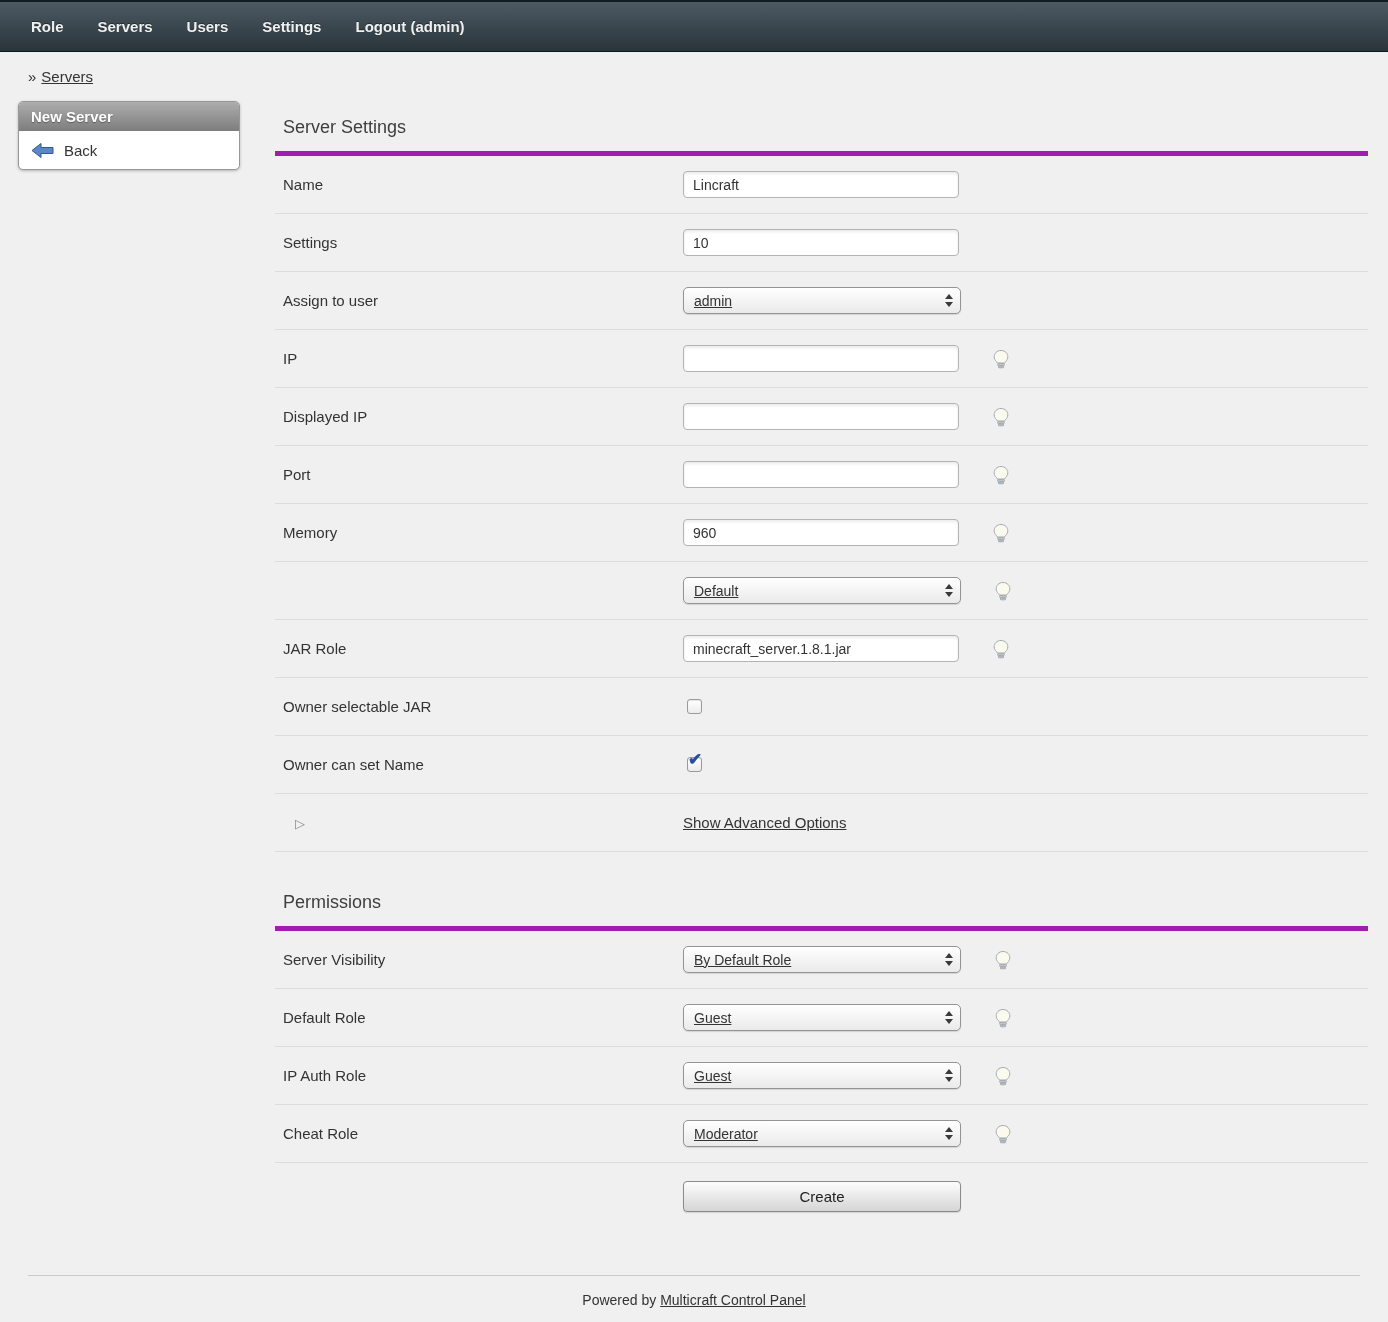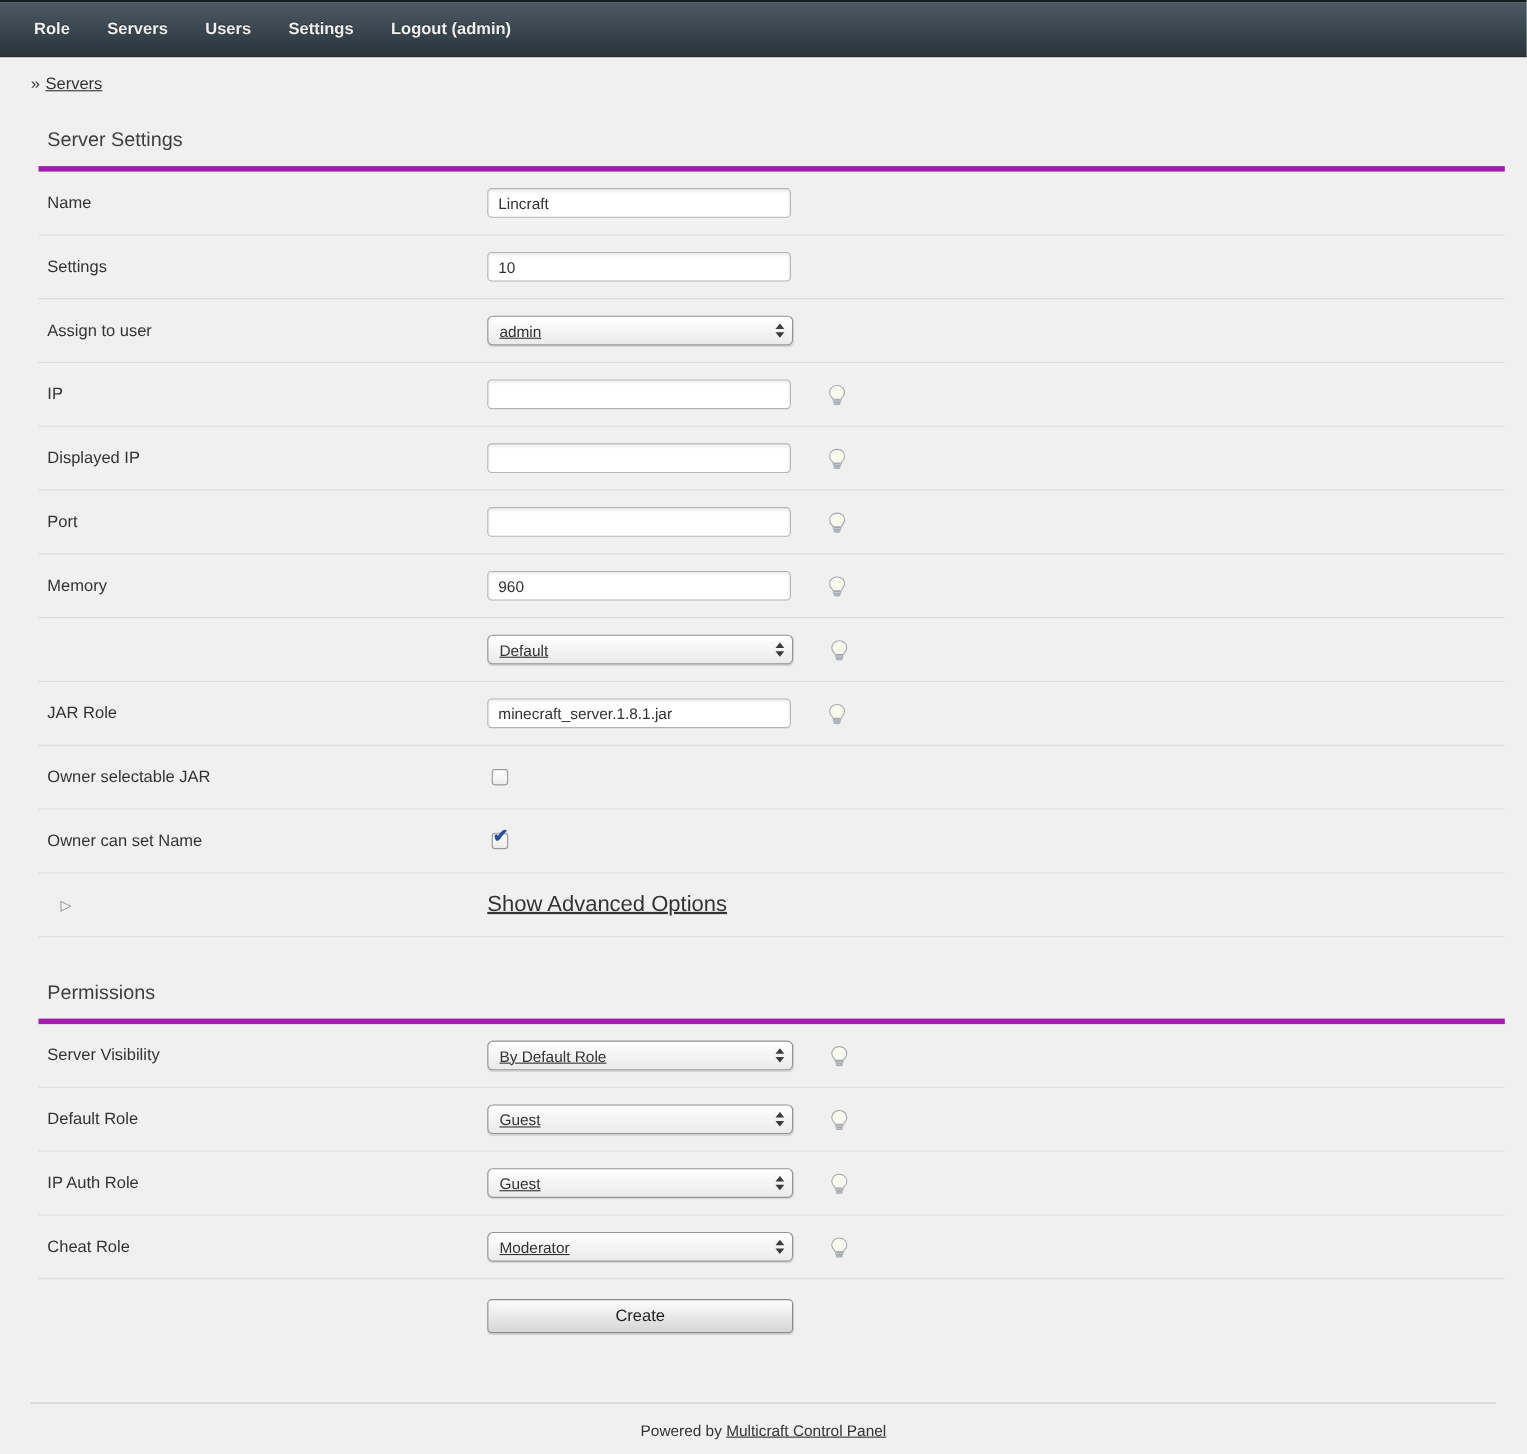--- a/index.html
+++ b/index.html
@@ -89,21 +89,21 @@
     border: 1px solid #9a9a9a; border-radius: 3px;
     background: linear-gradient(#fff, #ececec);
     position: relative; margin-left: 4px; cursor: pointer;
     box-shadow: inset 0 1px 1px rgba(0,0,0,0.1);
   }
   .check-glyph {
     position: absolute; left: 0; top: -9px;
     font-size: 17px; font-weight: bold; color: #26509f;
   }
   .disclosure { color: #8a8a8a; font-size: 13px; margin-left: 12px; }
-  .advanced-link { font-size: 20px; text-align: center; }
+  .advanced-link { font-size: 15px; text-align: center; }
   .create-btn {
     width: 278px; height: 31px;
     border: 1px solid #8a8a8a; border-radius: 4px;
     background: linear-gradient(#fdfdfd, #d5d5d5);
     font-size: 15px; color: #222; cursor: pointer;
     font-family: "Liberation Sans", sans-serif;
     box-shadow: 0 1px 1px rgba(0,0,0,0.12);
   }
   .create-row { padding-top: 14px; padding-bottom: 6px; }
   
@@ -124,20 +124,31 @@
   <span class="nav-item">Settings</span>
   <span class="nav-item">Logout (admin)</span>
 </div>
 
 <div class="breadcrumb">
   <span class="crumb-sep">»</span><a>Servers</a>
 </div>
 
 <div class="content">
 
+  <aside class="sidebar">
+    <div class="sidebar-header">New Server</div>
+    <div class="sidebar-back">
+      <span style="line-height:0;">
+        <svg width="23" height="17" viewBox="0 0 23 17">
+          <polygon points="1,8.5 10,1.5 10,5.5 22,5.5 22,11.5 10,11.5 10,15.5" fill="#5b87c7" stroke="#33598f" stroke-width="1"></polygon>
+        </svg>
+      </span>
+      <span>Back</span>
+    </div>
+  </aside>
 
   <main class="main">
 
     <div class="section-title">Server Settings</div>
 
     <div class="form-row">
       <span class="form-label">Name</span>
       <div class="form-control">
         <input class="text-input" type="text" value="Lincraft" style="">
       </div>

